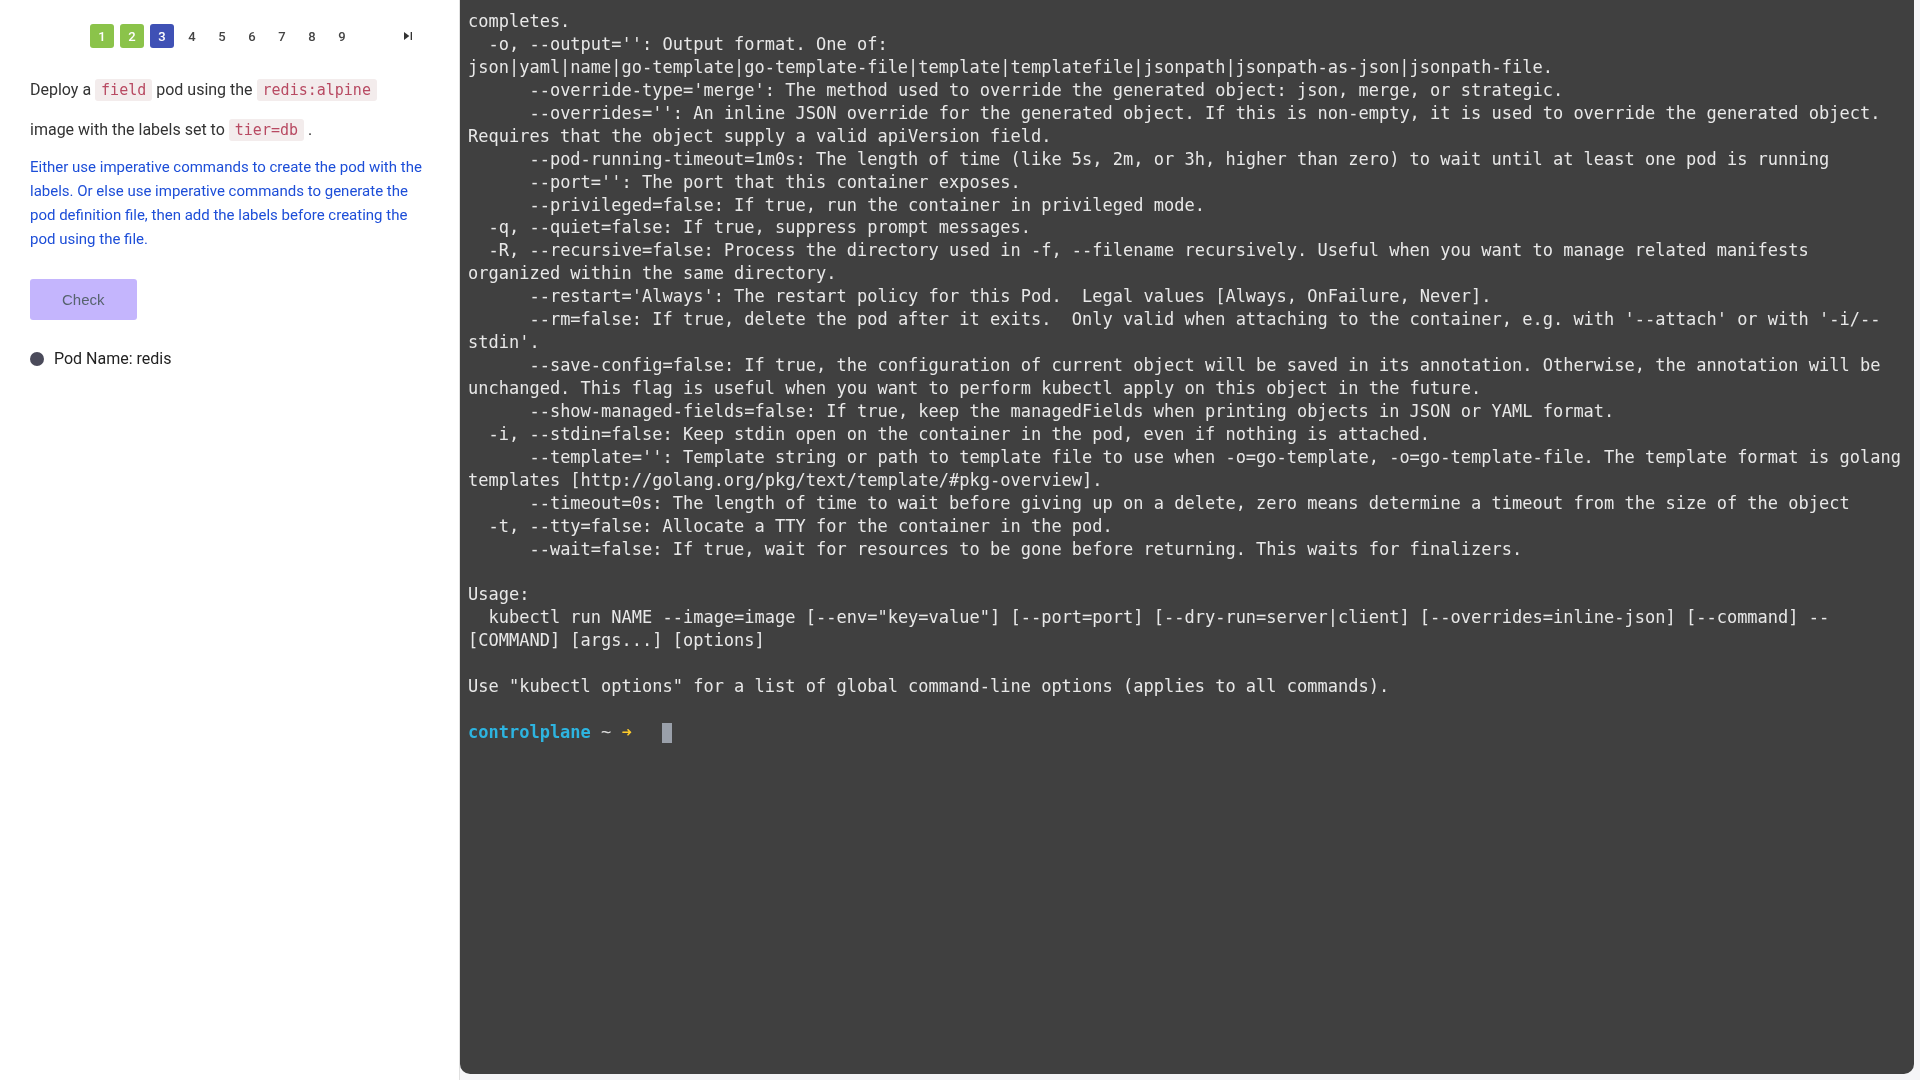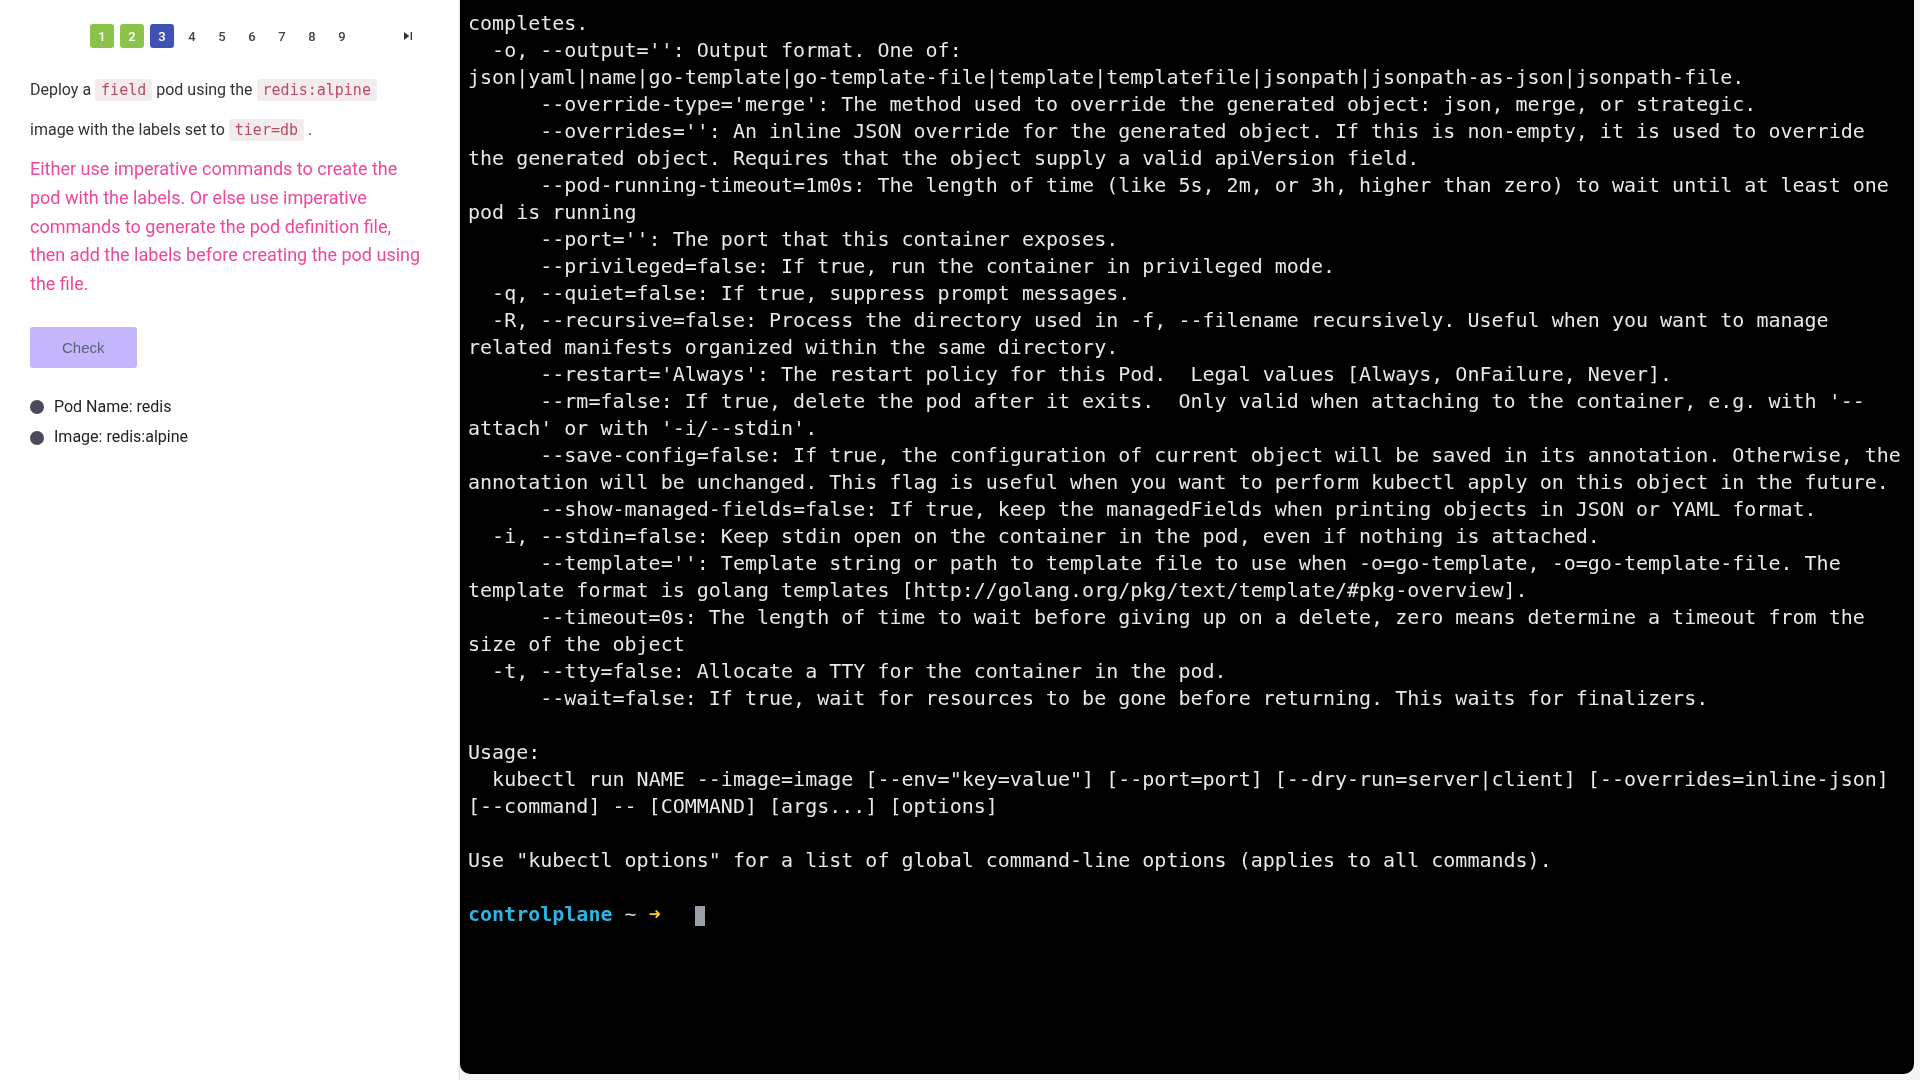--- a/index.html
+++ b/index.html
@@ -32,21 +32,21 @@
   .pager-next svg { width: 16px; height: 16px; }
   .instructions { color: #333; font-size: 16px; line-height: 1.7; margin-bottom: 12px; }
   .instructions .code {
     font-family: ui-monospace, SFMono-Regular, Menlo, Consolas, monospace;
     background: #f3ecec;
     color: #b84a62;
     padding: 2px 6px;
     border-radius: 3px;
     font-size: 15px;
   }
-  .subtext { color: #ec4899; font-size: 18px; line-height: 1.6; margin-bottom: 28px; }
+  .subtext { color: #1d4ed8; font-size: 15px; line-height: 1.6; margin-bottom: 28px; }
   .check-btn {
     background: #c4b5fd;
     color: #57636e;
     border: none;
     padding: 12px 32px;
     font-size: 15px;
     border-radius: 3px;
     cursor: pointer;
     margin-bottom: 24px;
   }
@@ -55,24 +55,24 @@
     display: flex; align-items: center; gap: 10px;
     color: #222; font-size: 16px; line-height: 1.9;
   }
   .bullet {
     width: 14px; height: 14px; border-radius: 50%;
     background: #4a4a5a;
     flex-shrink: 0;
   }
   .terminal {
     flex: 1;
-    background: #000000;
+    background: #404040;
     color: #e8e8e8;
     font-family: ui-monospace, SFMono-Regular, Menlo, Consolas, monospace;
-    font-size: 20px;
+    font-size: 17px;
     line-height: 1.35;
     padding: 10px 8px 30px 8px;
     overflow: auto;
     white-space: pre-wrap;
     word-break: break-word;
     border-radius: 0 0 10px 10px;
     margin: 0 6px 6px 0;
   }
   .prompt-host { color: #2db4e0; font-weight: bold; }
   .prompt-tilde { color: #d8d8d8; }
@@ -124,24 +124,20 @@
 
     <p class="subtext">Either use imperative commands to create the pod with the labels. Or else use imperative commands to generate the pod definition file, then add the labels before creating the pod using the file.</p>
 
     <button class="check-btn">Check</button>
 
     <ul class="checklist">
       <li>
         <span class="bullet"></span>
         <span>Pod Name: redis</span>
       </li>
-      <li>
-        <span class="bullet"></span>
-        <span>Image: redis:alpine</span>
-      </li>
     </ul>
 
   </aside>
 
   <div class="terminal"><span>completes.
   -o, --output='': Output format. One of:
 json|yaml|name|go-template|go-template-file|template|templatefile|jsonpath|jsonpath-as-json|jsonpath-file.
       --override-type='merge': The method used to override the generated object: json, merge, or strategic.
       --overrides='': An inline JSON override for the generated object. If this is non-empty, it is used to override the generated object. Requires that the object supply a valid apiVersion field.
       --pod-running-timeout=1m0s: The length of time (like 5s, 2m, or 3h, higher than zero) to wait until at least one pod is running

